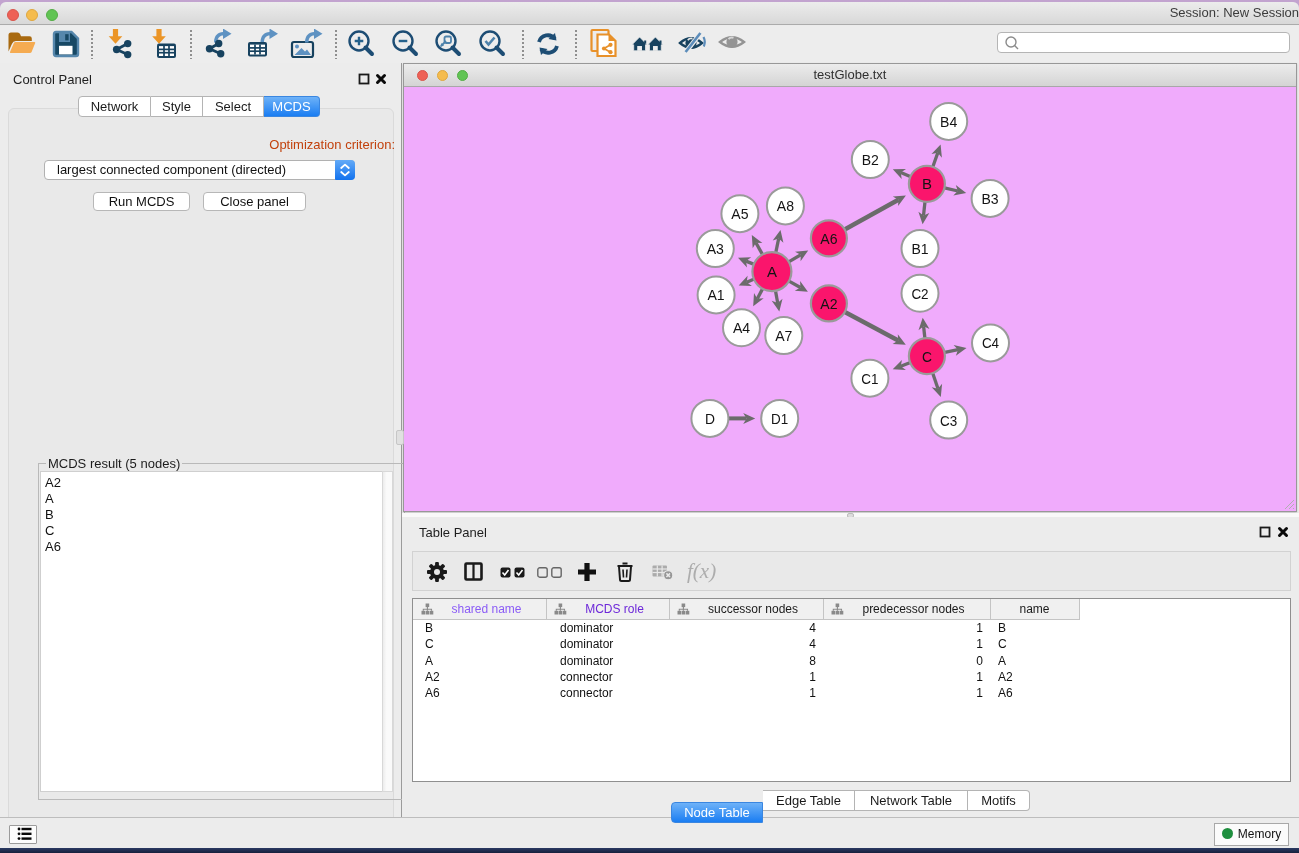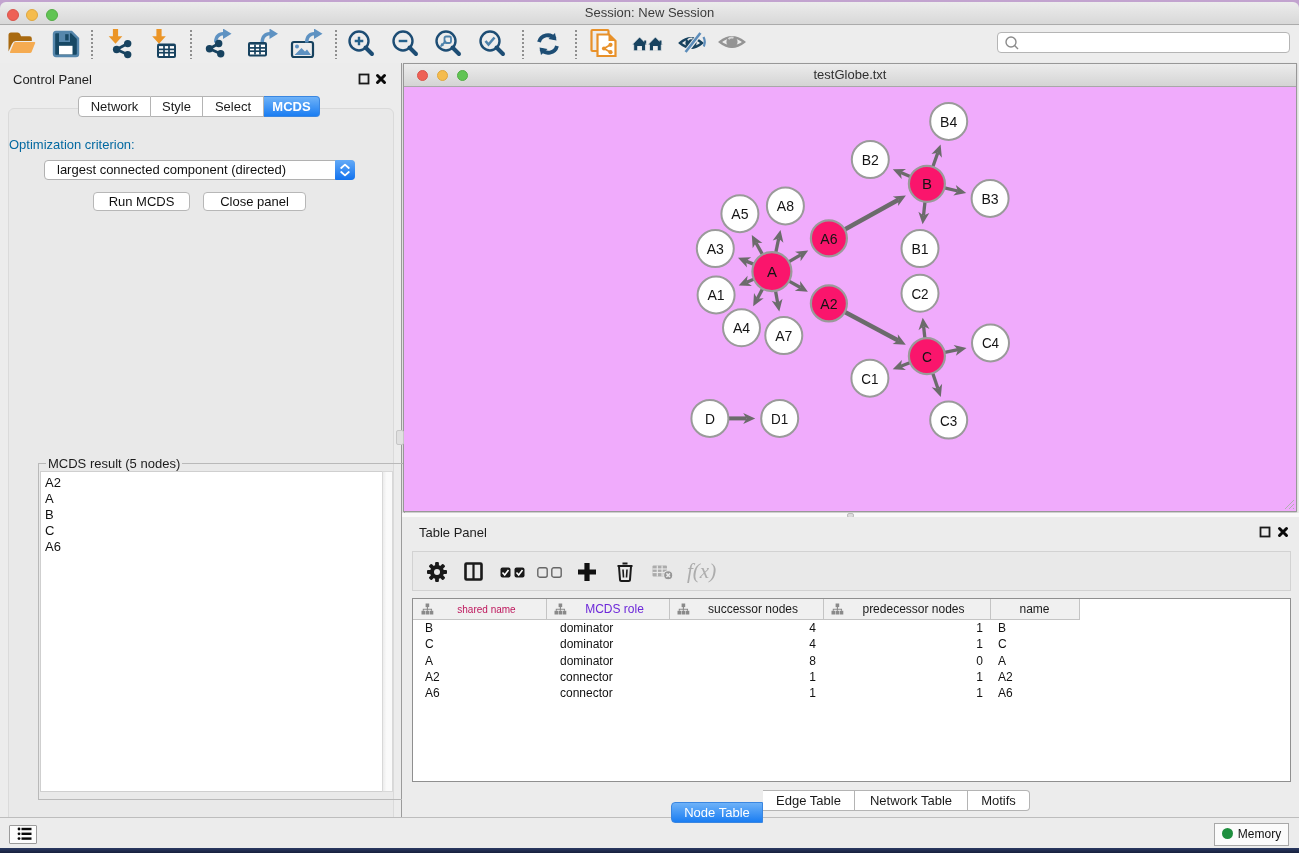--- a/index.html
+++ b/index.html
@@ -3,41 +3,41 @@
 <style>
 * { margin:0; padding:0; box-sizing:border-box; }
 html,body { width:1299px; height:853px; overflow:hidden; }
 body { font-family:"Liberation Sans", sans-serif; background:#ececec; position:relative; }
 .abs { position:absolute; }
 .tl { border-radius:50%; position:absolute; top:7px; }
 
 #topstrip { left:0; top:0; width:1299px; height:10px; background:#c2a3cf; }
 #titlebar { left:0; top:2px; width:1299px; height:23px; border-radius:6px 6px 0 0;
   background:linear-gradient(#ececec,#d8d8d8); border-bottom:1px solid #ababab;
-  text-align:center; font-size:13px; color:#3c3c3c; line-height:22px; }
+  text-align:right; font-size:13px; color:#3c3c3c; line-height:22px; }
 #toolbar { left:0; top:26px; width:1299px; height:37px; background:#ededed; }
 .sep { position:absolute; top:4px; height:29px; width:1.6px;
   background:repeating-linear-gradient(#8f8f8f 0, #8f8f8f 1.6px, transparent 1.6px, transparent 4px); }
 .ticon { position:absolute; top:2px; }
 #searchbox { position:absolute; left:997px; top:6px; width:293px; height:21px;
   background:#fff; border:1px solid #b5b5b5; border-radius:4px; }
 
 #cpanel { left:0; top:63px; width:402px; height:754px; background:#ececec;
   border-right:1px solid #9b9b9b; }
 .ptitle { font-size:13px; color:#1e1e1e; }
 .wbtn { position:absolute; font-size:12px; color:#111; }
 .tabs { position:absolute; display:flex; z-index:5; }
 .tab { height:21px; background:#fff; border:1px solid #b4b4b4; border-left:none;
   font-size:13px; color:#1a1a1a; text-align:center; line-height:20px; }
 .tab.first { border-left:1px solid #b4b4b4; border-radius:4px 0 0 4px; }
 .tab.last { border-radius:0 4px 4px 0; }
 .tab.sel { background:linear-gradient(#6eb2f8,#1a7df2); color:#fff; border-color:#3a86e0; }
 #cpbody { left:8px; top:45px; width:386px; height:757px; background:#e9e9e9;
   border:1px solid #dadada; border-radius:6px; }
-#optlabel { left:0; top:28px; width:386px; text-align:left; font-size:13px; color:#0369a1; }
+#optlabel { left:0; top:28px; width:386px; text-align:right; font-size:13px; color:#c2410c; }
 #combo { left:35px; top:51px; width:311px; height:20px; background:#fff;
   border:1px solid #b1b1b1; border-radius:4px; font-size:13px; color:#111;
   line-height:18px; padding-left:12px; }
 #combobtn { position:absolute; right:-1px; top:-1px; width:20px; height:20px;
   border-radius:1px 4px 4px 1px; background:linear-gradient(#63aaf7,#1272ee); }
 .btn { position:absolute; height:19px; background:#fff; border:1px solid #b7b7b7;
   border-radius:4px; font-size:13px; color:#111; text-align:center; line-height:17px; }
 #groupbox { left:8px; top:354px; width:367px; height:337px; border:1px solid #b9b9b9;margin-left:21px; }
 #grouplabel { position:absolute; left:7px; top:-8px; background:#e9e9e9; padding:0 2px;
   font-size:13px; color:#1c1c1c; }
@@ -206,21 +206,21 @@
   <svg class="wbtn" style="left:358px;top:10px" width="12" height="12">
       <rect x="1.5" y="1.5" width="9" height="9" fill="none" stroke="#1a1a1a" stroke-width="1.8"></rect>
     </svg>
   <svg class="wbtn" style="left:375px;top:10px" width="12" height="12">
       <path d="M2.5 2.5 L9.5 9.5 M9.5 2.5 L2.5 9.5" stroke="#0a0a0a" stroke-width="3" stroke-linecap="round"></path>
     </svg>
   <div class="tabs" style="left:78px;top:33px;">
     <div class="tab first" style="width:73px;">Network</div>
     <div class="tab" style="width:52px;">Style</div>
     <div class="tab" style="width:61px;">Select</div>
-    <div class="tab last sel" style="width:56px;font-weight:bold;">MCDS</div>
+    <div class="tab last sel" style="width:56px;">MCDS</div>
   </div>
   <div class="abs" id="cpbody">
     <div class="abs" id="optlabel">Optimization criterion:</div>
     <div class="abs" id="combo">largest connected component (directed)
       <div id="combobtn"><svg width="20" height="20" viewBox="0 0 20 20">
             <path d="M6.2 8 L10 4.6 L13.8 8" fill="none" stroke="#fff" stroke-width="1.8" stroke-linecap="round" stroke-linejoin="round"></path>
             <path d="M6.2 12 L10 15.4 L13.8 12" fill="none" stroke="#fff" stroke-width="1.8" stroke-linecap="round" stroke-linejoin="round"></path>
           </svg></div>
     </div>
     <div class="btn" style="left:84px;top:83px;width:97px;">Run MCDS</div>
@@ -399,21 +399,21 @@
         <g fill="#8a8a8a">
           <rect x="4.6" y="0.5" width="3.6" height="3.6"></rect>
           <rect x="0.5" y="7.8" width="3.6" height="3.7"></rect>
           <rect x="4.6" y="7.8" width="3.6" height="3.7"></rect>
           <rect x="8.7" y="7.8" width="3.6" height="3.7"></rect>
         </g>
         <g fill="none" stroke="#8a8a8a" stroke-width="1.1">
           <path d="M6.4 4.1 V6.2 M2.3 7.8 V6.2 H10.5 V7.8 M6.4 6.2 V7.8"></path>
         </g>
       </svg>
-<div style="position:absolute;left:14px;top:0;width:119px;height:21px;line-height:21px;text-align:center;font-size:10px;color:#be185d;">shared name</div>
+<div style="position:absolute;left:14px;top:0;width:119px;height:21px;line-height:21px;text-align:center;font-size:12px;color:#8b5cf6;">shared name</div>
 <div style="position:absolute;left:133px;top:0;width:1px;height:21px;background:#c4c4c4;"></div>
 <svg style="position:absolute;left:141px;top:4px" width="13" height="13" viewBox="0 0 13 13">
         <g fill="#8a8a8a">
           <rect x="4.6" y="0.5" width="3.6" height="3.6"></rect>
           <rect x="0.5" y="7.8" width="3.6" height="3.7"></rect>
           <rect x="4.6" y="7.8" width="3.6" height="3.7"></rect>
           <rect x="8.7" y="7.8" width="3.6" height="3.7"></rect>
         </g>
         <g fill="none" stroke="#8a8a8a" stroke-width="1.1">
           <path d="M6.4 4.1 V6.2 M2.3 7.8 V6.2 H10.5 V7.8 M6.4 6.2 V7.8"></path>

